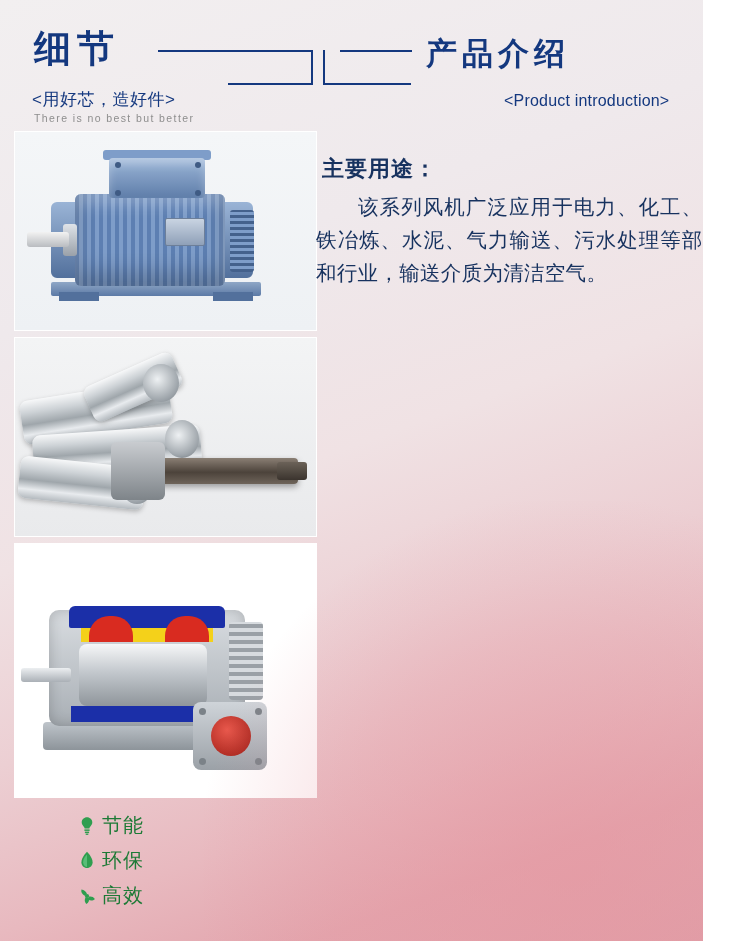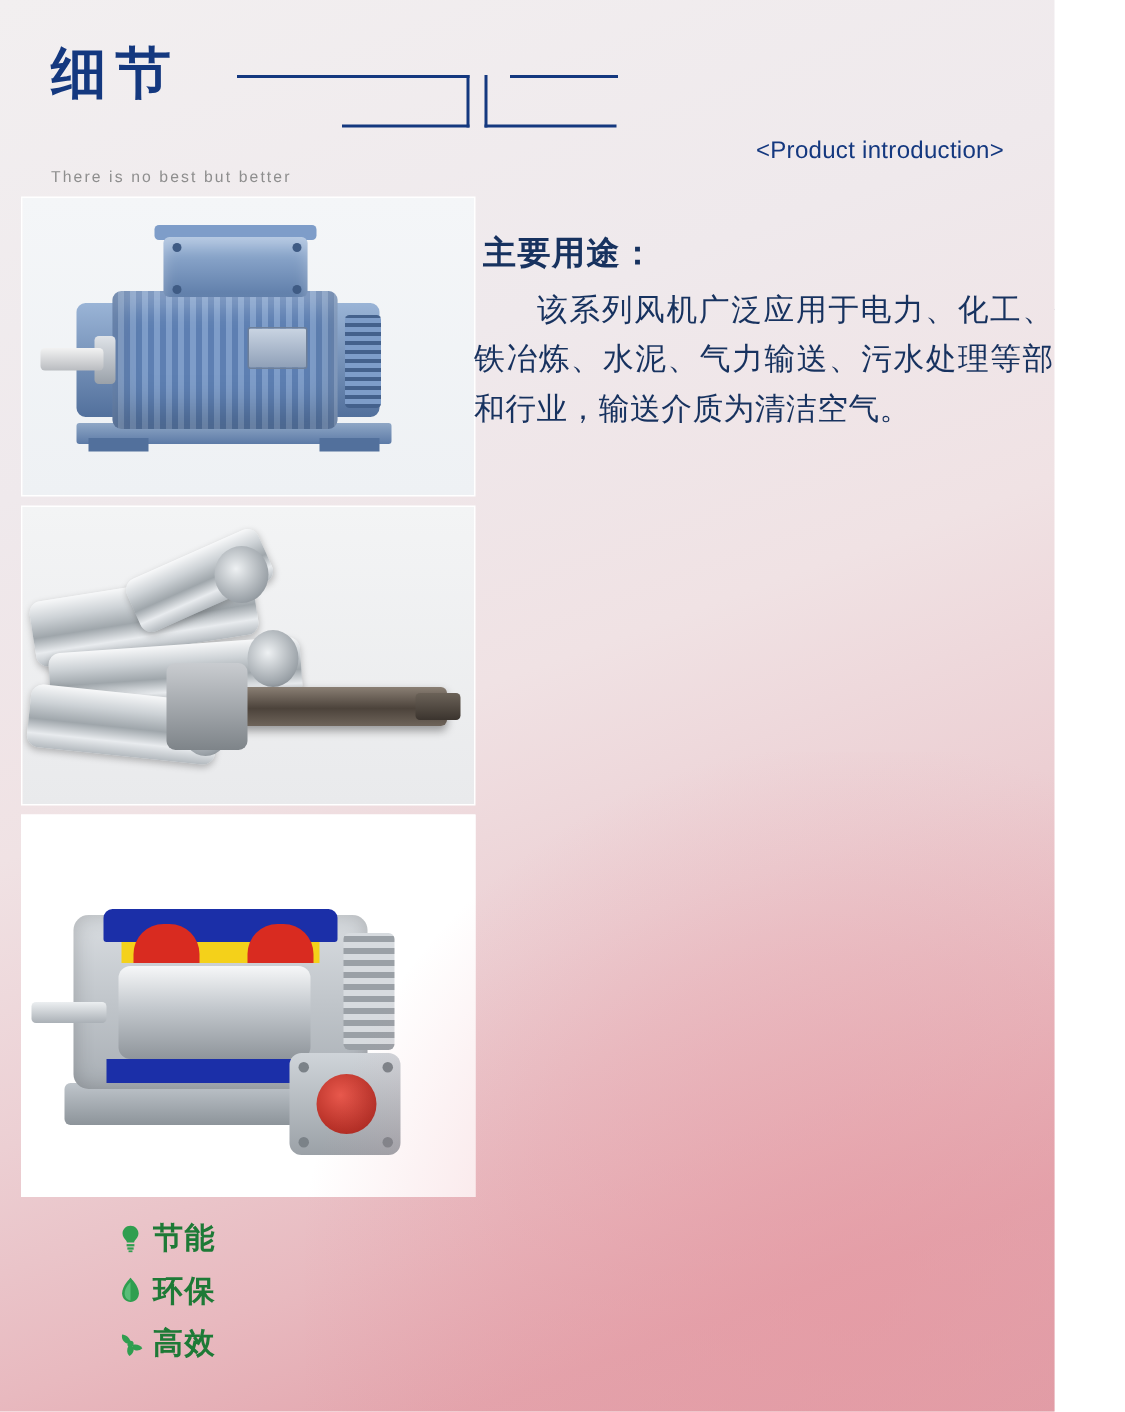--- a/index.html
+++ b/index.html
@@ -305,21 +305,21 @@
     align-items:center;
     margin-bottom:8px;
   }
   .feature .ic {
     width:18px; height:20px;
     margin-right:6px;
     display:flex; align-items:center; justify-content:center;
   }
   .feature .txt {
     font-size:20px;
-    font-weight:bold;
+    font-weight:normal;
     color:#1d7a36;
     letter-spacing:1px;
   }
 
   
   .rightcol {
     position:absolute;
     left:316px;
     top:130px;
     width:420px;
@@ -350,29 +350,31 @@
     padding-right:12px;
   }
 </style>
 </head>
 <body>
 
 <div id="page">
 
   <div class="header">
     <div class="title-left">细节</div>
+    <div class="sub-left">&lt;用好芯，造好件&gt;</div>
     <div class="sub-left-en">There is no best but better</div>
 
     <div class="line-a"></div>
     <div class="line-b"></div>
     <div class="line-c"></div>
     <div class="line-d"></div>
     <div class="line-e"></div>
     <div class="line-f"></div>
 
+    <div class="title-right">产品介绍</div>
     <div class="sub-right">&lt;Product introduction&gt;</div>
   </div>
 
   <div class="photos">
 
     <div class="photo photo-1">
       <div class="motor">
         <div class="m-base"></div>
         <div class="m-foot-l"></div>
         <div class="m-foot-r"></div>

